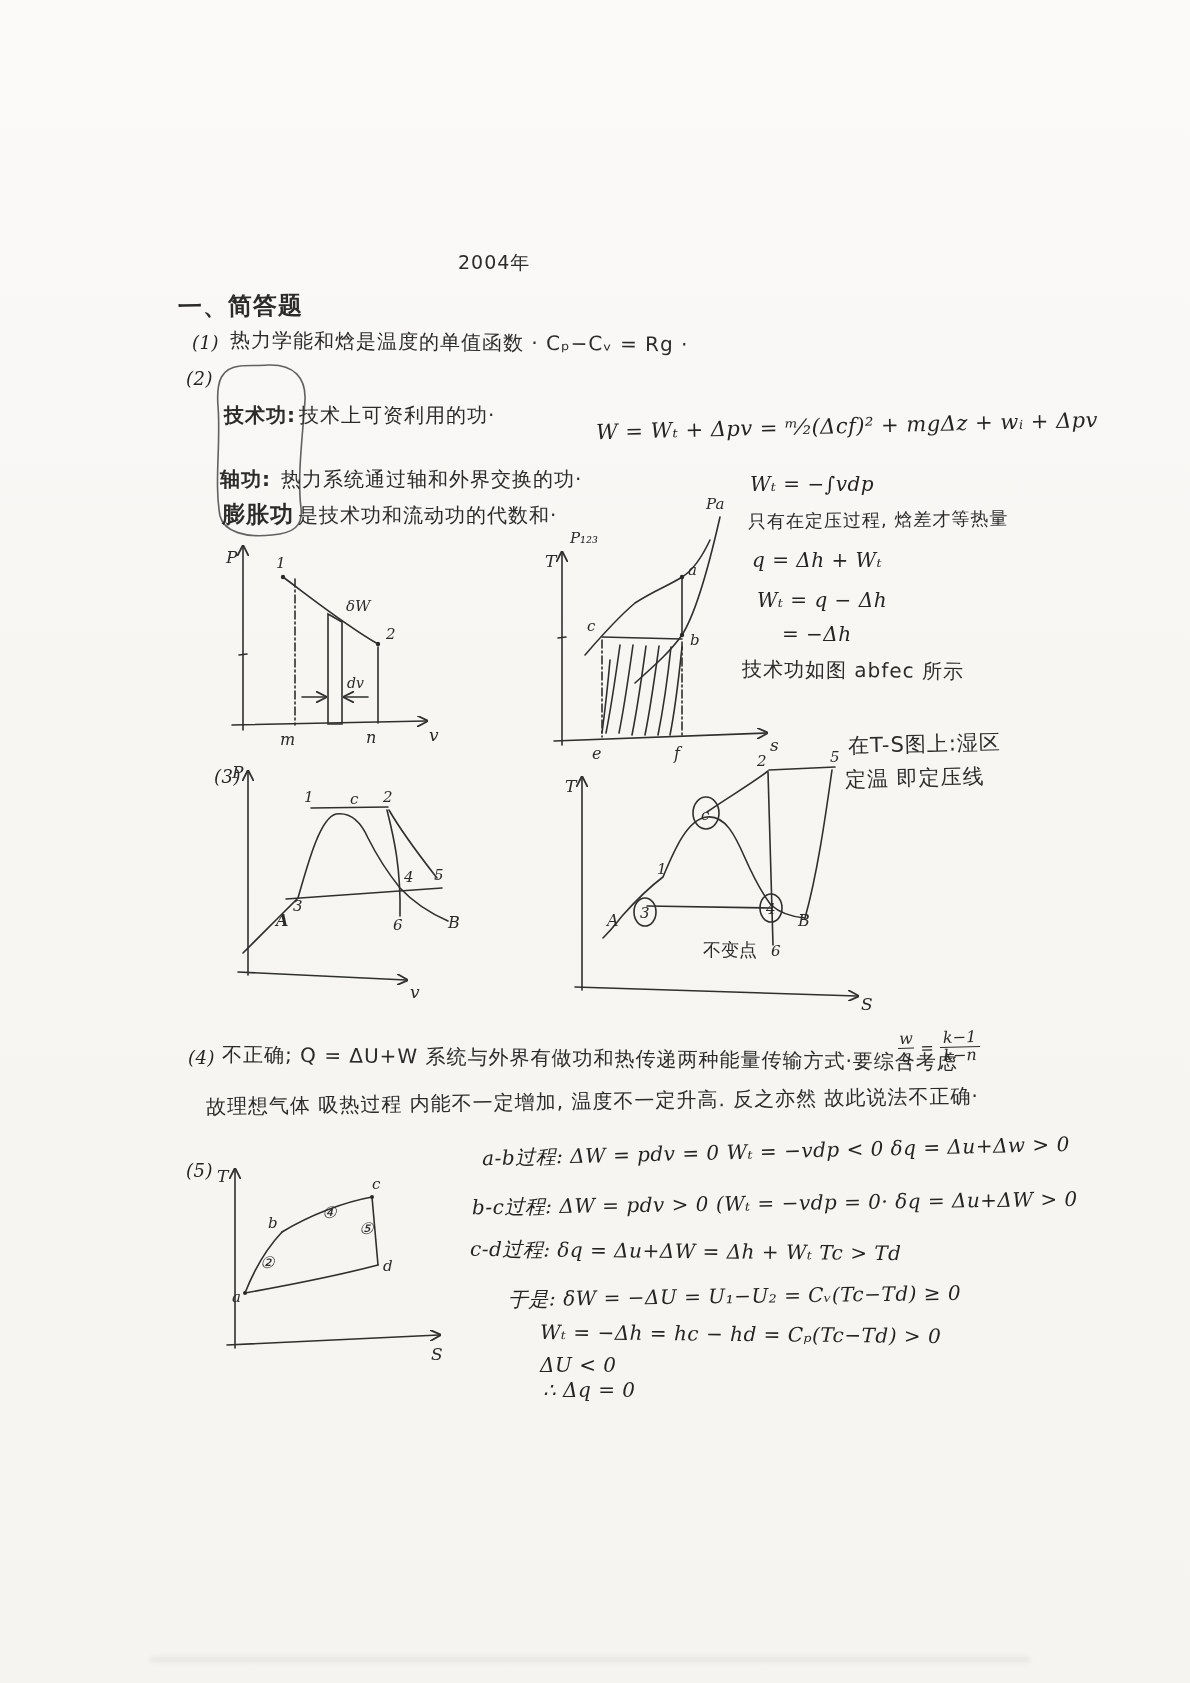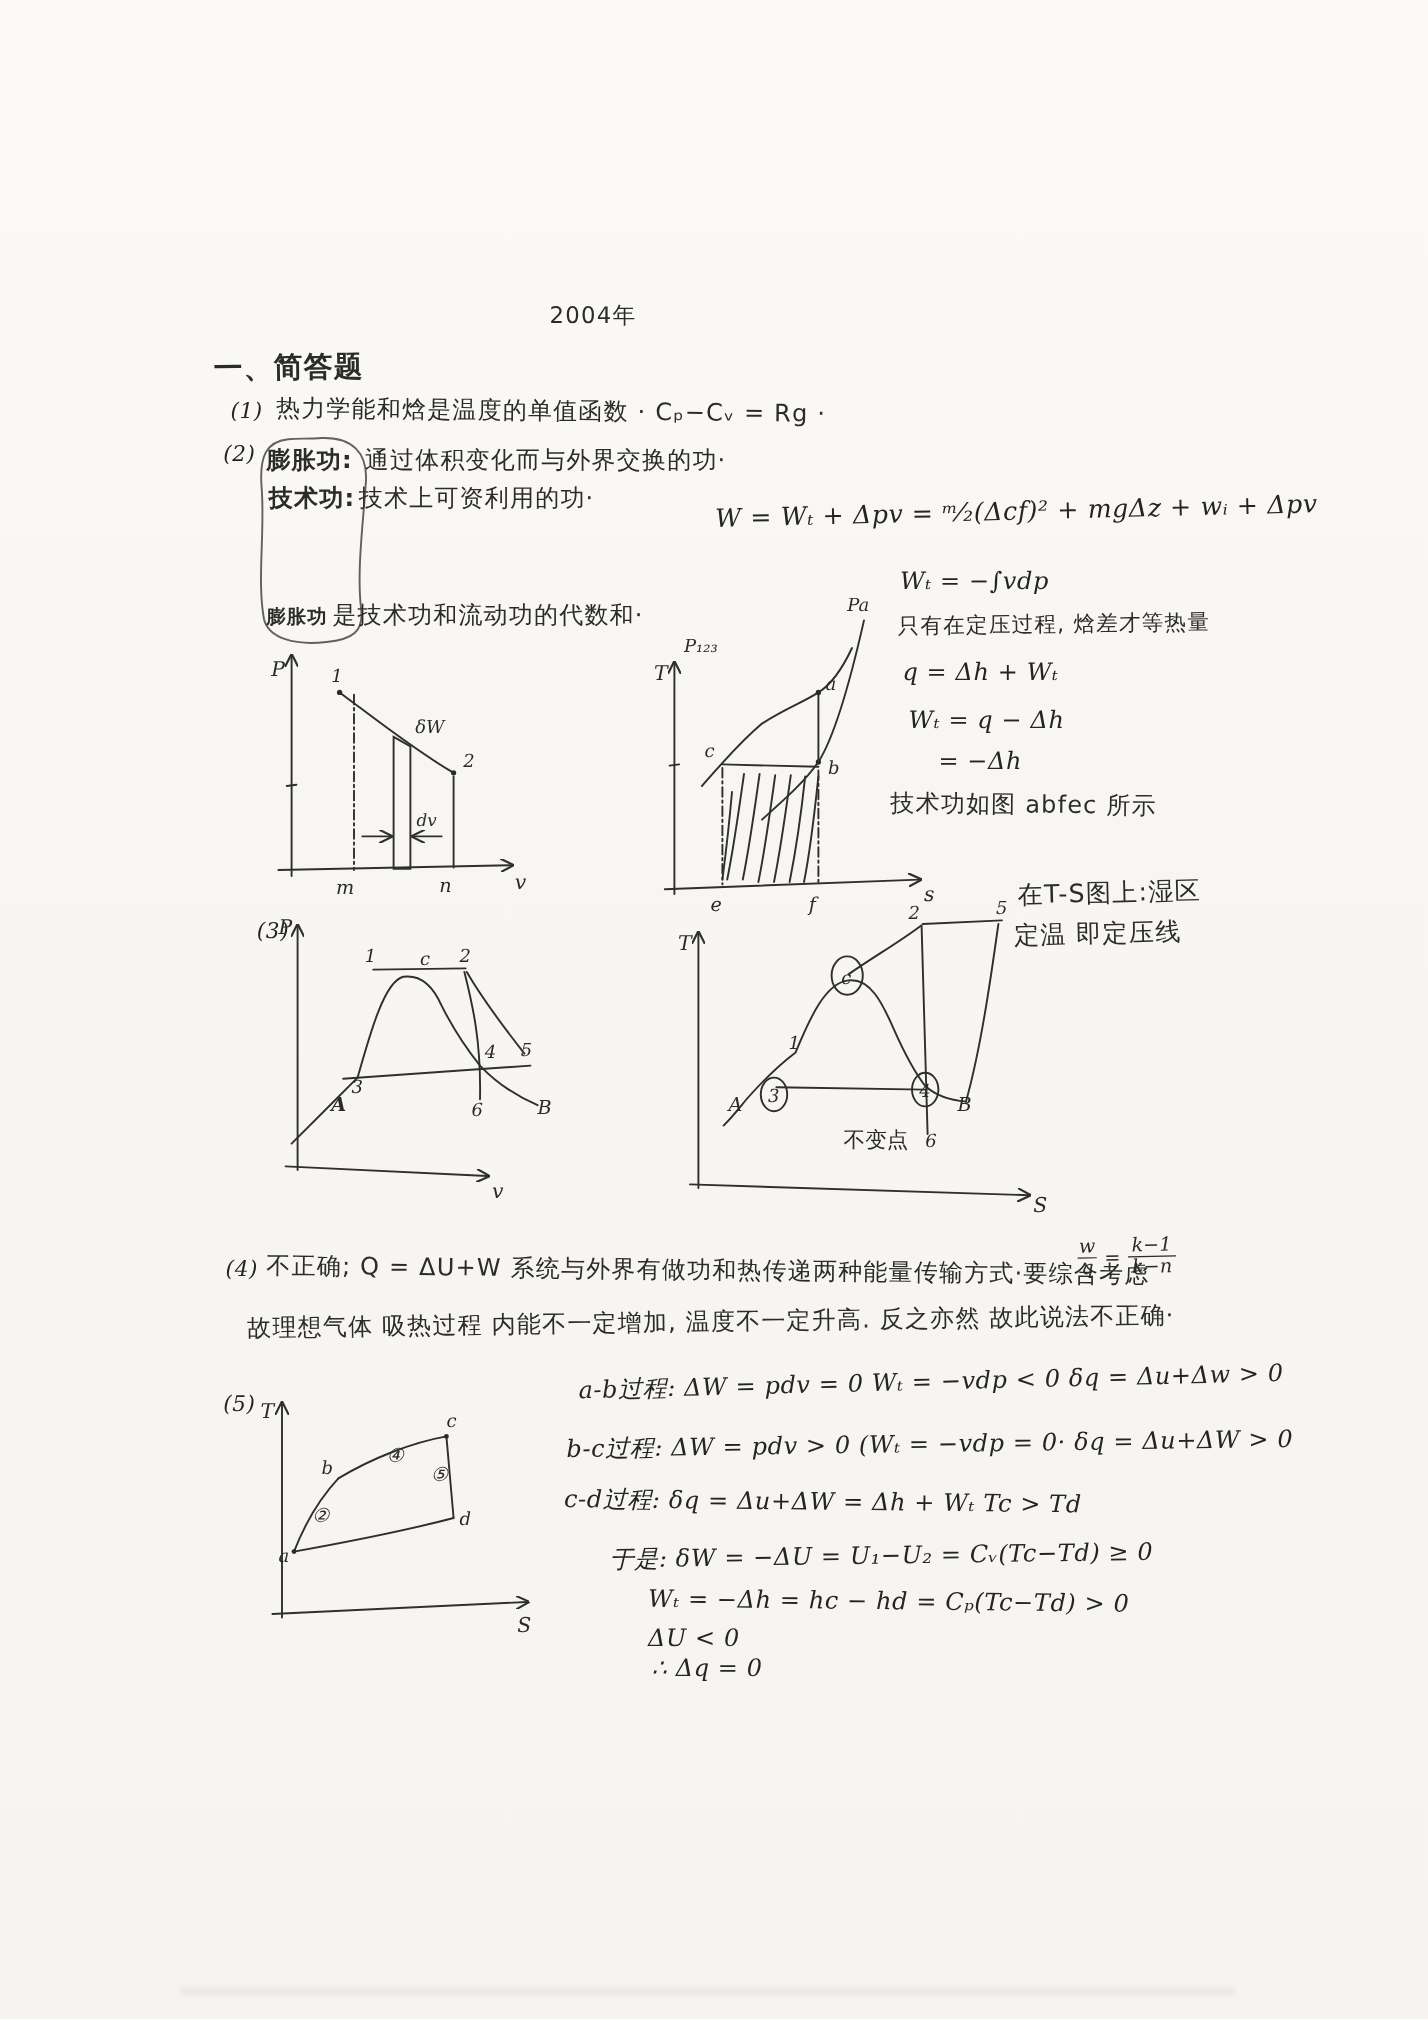--- a/index.html
+++ b/index.html
@@ -28,28 +28,28 @@
 <div class="page">
 
   <div class="abs hw" style="left:458px;top:250px;font-size:19px;">2004年</div>
   <div class="abs hw r1" style="left:178px;top:290px;font-size:24px;font-weight:bold;">一、简答题</div>
 
   <div class="abs fm" style="left:192px;top:332px;font-size:18px;">(1)</div>
   <div class="abs hw r2" style="left:230px;top:329px;font-size:20px;">热力学能和焓是温度的单值函数 · Cₚ−Cᵥ = Rg ·</div>
 
   <div class="abs fm" style="left:186px;top:368px;font-size:18px;">(2)</div>
 
-  <div class="abs" style="left:222px;top:370px;">
-    <span class="hw" style="font-size:20px;font-weight:bold;margin-right:10px;">膨胀功:</span><span class="hw" style="font-size:20px;">通过体积变化而与外界交换的功·</span>
-  </div>
   <div class="abs" style="left:224px;top:402px;">
     <span class="hw" style="font-size:20px;font-weight:bold;margin-right:3px;">技术功:</span><span class="hw" style="font-size:20px;">技术上可资利用的功·</span>
   </div>
+  <div class="abs" style="left:220px;top:466px;">
+    <span class="hw" style="font-size:20px;font-weight:bold;margin-right:10px;">轴功:</span><span class="hw" style="font-size:20px;">热力系统通过轴和外界交换的功·</span>
+  </div>
   <div class="abs" style="left:222px;top:499px;">
-    <span class="hw" style="font-size:16px;font-weight:bold;margin-right:4px;">膨胀功</span><span class="hw" style="font-size:20px;">是技术功和流动功的代数和·</span>
+    <span class="hw" style="font-size:23px;font-weight:bold;margin-right:4px;">膨胀功</span><span class="hw" style="font-size:20px;">是技术功和流动功的代数和·</span>
   </div>
 
   <svg class="abs" style="left:206px;top:358px;" width="125" height="185" viewBox="0 0 125 185">
     <path d="M34,8 C16,10 10,22 12,48 C15,85 8,125 14,158 C18,174 40,180 66,177 C88,175 97,168 95,150 C91,118 97,75 99,42 C100,20 88,6 62,7 C52,8 42,7 34,8" stroke="#555" stroke-width="1.3" opacity="0.75"></path>
   </svg>
 
   <div class="abs fm r3" style="left:596px;top:414px;font-size:21px;">W = Wₜ + Δpv = ᵐ⁄₂(Δcf)² + mgΔz + wᵢ + Δpv</div>
   <div class="abs fm" style="left:750px;top:472px;font-size:20px;">Wₜ = −∫vdp</div>
   <div class="abs hw r1" style="left:748px;top:508px;font-size:18px;">只有在定压过程, 焓差才等热量</div>
   <div class="abs fm" style="left:752px;top:548px;font-size:20px;text-align:right;">q = Δh + Wₜ</div>

